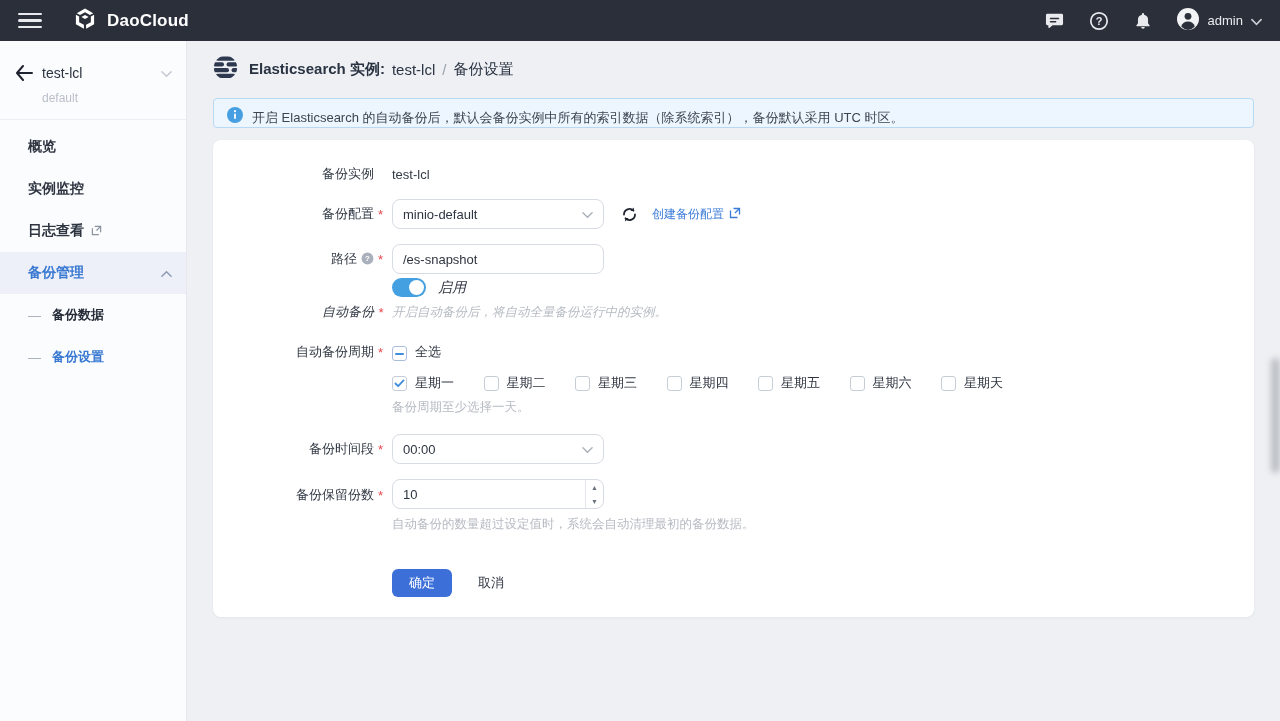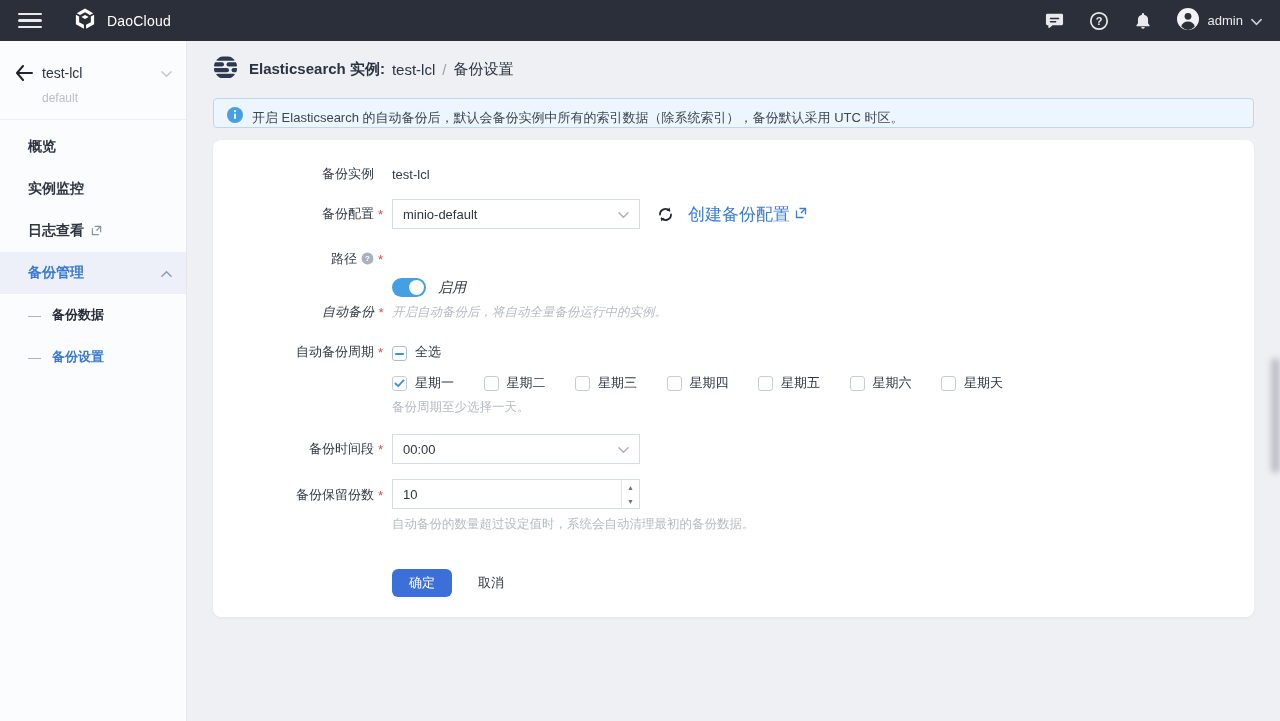--- a/index.html
+++ b/index.html
@@ -6,21 +6,21 @@
   html,body { width:1280px; height:721px; overflow:hidden; }
   body { font-family:"Liberation Sans","DejaVu Sans",sans-serif; background:#eef0f4; position:relative; }
 
   
   .topbar { position:absolute; top:0; left:0; right:0; height:41px; background:#2b2f39;
     display:flex; align-items:center; padding:0 18px; z-index:10; }
   .hamburger { width:24px; height:15px; display:flex; flex-direction:column; justify-content:space-between; cursor:pointer; }
   .hamburger span { display:block; height:2.4px; background:#e8eaee; border-radius:2px; }
   .hamburger span:nth-child(1){ width:24px; } .hamburger span:nth-child(2){ width:24px; } .hamburger span:nth-child(3){ width:24px; }
   .brand { display:flex; align-items:center; gap:9px; margin-left:30px; }
-  .brand-text { color:#ffffff; font-size:14px; font-weight:400; letter-spacing:.2px; }
+  .brand-text { color:#ffffff; font-size:17px; font-weight:700; letter-spacing:.2px; }
   .topbar-right { margin-left:auto; display:flex; align-items:center; gap:22px; }
   .tb-icon { width:22px; height:22px; display:flex; align-items:center; justify-content:center; cursor:pointer; }
   .user-group { display:flex; align-items:center; gap:8px; cursor:pointer; }
   .user-name { color:#e8eaee; font-size:13px; }
 
   
   .sidebar { position:absolute; top:41px; left:0; width:187px; bottom:0; background:#fbfcfe; border-right:1px solid #e6e8ee; }
   .side-head { padding:22px 14px 0 14px; display:flex; align-items:center; }
   .back-arrow { width:20px; height:20px; display:flex; align-items:center; justify-content:center; cursor:pointer; }
   .inst-name { margin-left:8px; font-size:14px; color:#2b3340; font-weight:500; }
@@ -54,31 +54,31 @@
   .frow + .frow { margin-top:15px; }
   .label-col { width:161px; text-align:right; font-size:13px; color:#333a45; flex:none; }
   .gutter { width:18px; flex:none; text-align:left; padding-left:4px; }
   .req { color:#e5484d; font-size:13px; }
   .q-icon { display:inline-block; vertical-align:-2px; margin-left:4px; }
 
   .value-text { font-size:13px; color:#333a45; }
   .row-instance { height:20px; margin-top:0; }
   .ctl-row { min-height:30px; }
 
-  .select-box, .text-input, .num-input { width:248px; height:30px; border:1px solid #d7dbe2; border-radius:0;
+  .select-box, .text-input, .num-input { width:212px; height:30px; border:1px solid #d7dbe2; border-radius:8px;
     background:#fff; display:flex; align-items:center; padding:0 10px; font-size:13px; color:#2e3440; }
   .select-box { justify-content:space-between; cursor:pointer; }
   .num-input { padding:0; overflow:hidden; }
   .num-input .num-val { flex:1; padding:0 10px; }
   .stepper { width:18px; height:100%; border-left:1px solid #e3e6ea; display:flex; flex-direction:column; }
   .stepper div { flex:1; display:flex; align-items:center; justify-content:center; font-size:7px; color:#6b7280; cursor:pointer; }
   .stepper div:first-child { border-bottom:1px solid #e3e6ea; border-bottom:0; }
 
   .refresh-btn { margin-left:14px; width:22px; height:22px; display:flex; align-items:center; justify-content:center; cursor:pointer; }
-  .link { margin-left:12px; font-size:17px; color:#3a7bd8; display:flex; align-items:center; gap:5px; cursor:pointer; }
+  .link { margin-left:12px; font-size:12px; color:#3a7bd8; display:flex; align-items:center; gap:5px; cursor:pointer; }
 
   .toggle { width:34px; height:19px; border-radius:10px; background:#44a0e0; position:relative; cursor:pointer; flex:none; }
   .toggle .knob { position:absolute; top:2px; right:2px; width:15px; height:15px; border-radius:50%; background:#fff; }
   .toggle-state { margin-left:12px; font-size:14px; color:#2e3440; }
 
   .helper { font-size:12.5px; color:#b6bac2; margin-top:7px; }
 
   .cbx { width:15px; height:15px; border:1px solid #c6cdd7; border-radius:3px; background:#fff;
     display:flex; align-items:center; justify-content:center; cursor:pointer; flex:none; }
   .cbx.ind { border-color:#a9bedd; }
@@ -286,20 +286,23 @@
     <div class="frow ctl-row">
       <div class="label-col">
         <span>路径</span><span class="q-icon">
           <svg width="13" height="13" viewBox="0 0 14 14">
               <circle cx="7" cy="7" r="6.4" fill="#aab1bc"></circle>
               <text x="7" y="10" text-anchor="middle" font-size="8.5" font-weight="bold" fill="#fff" font-family="sans-serif">?</text>
             </svg>
         </span>
       </div>
       <div class="gutter"><span class="req">*</span></div>
+      <div class="text-input">
+        <span>/es-snapshot</span>
+      </div>
     </div>
 
     <div class="frow" style="align-items:flex-end; margin-top:4px;font-style:italic;">
       <div class="label-col" style="padding-top:2px;">自动备份</div>
       <div class="gutter" style="padding-top:2px;"><span class="req">*</span></div>
       <div>
         <div style="display:flex; align-items:center;">
           <div class="toggle">
               <div class="knob"></div>
             </div>

